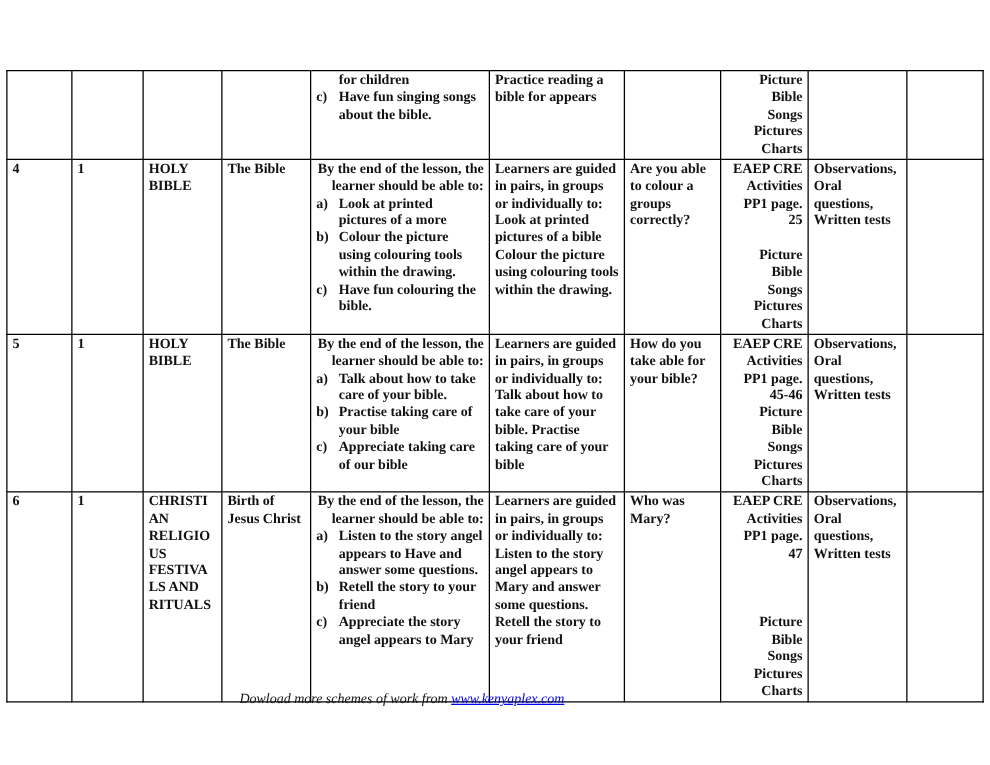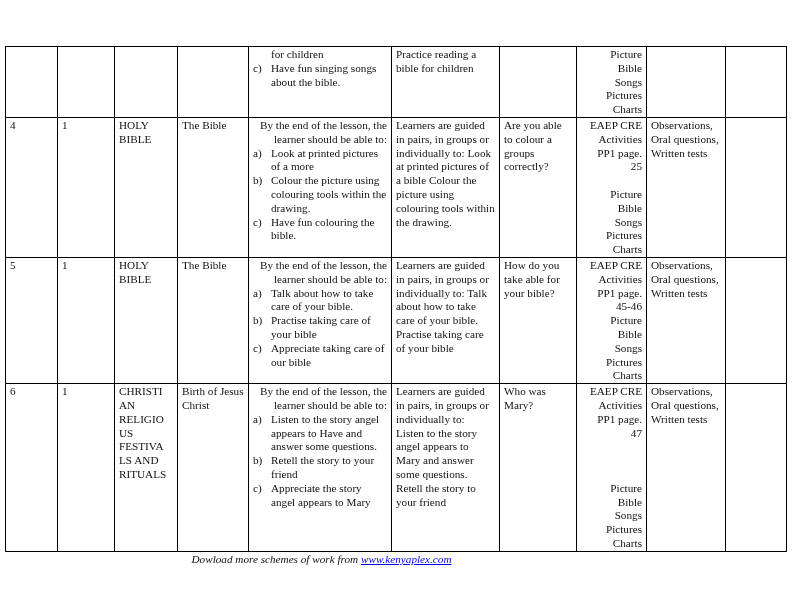--- a/index.html
+++ b/index.html
@@ -1,22 +1,22 @@
 <!DOCTYPE html>
 <html><head>
   <meta charset="utf-8">
   <style>
     html, body { margin: 0; padding: 0; background: #ffffff; }
     body { width: 792px; height: 612px; position: relative; overflow: hidden;
            font-family: "Liberation Serif", serif; color: #111; }
     table.scheme {
-      position: absolute; left: 5px; top: 46px;
+      position: absolute; left: 5px; top: 56px;
       border-collapse: collapse; table-layout: fixed;
       width: 781px;
-      font-size: 11.2px; line-height: 13.8px;
+      font-size: 11.2px; line-height: 13.8px; font-weight: bold;
     }
     table.scheme td {
       border: 1px solid #000; vertical-align: top;
       padding: 1px 4px 0 4px; overflow: hidden;
     }
     .r0 { height: 68px; }
     .r1 { height: 137px; }
     .r2 { height: 124px; }
     .r3 { height: 152px; }
     ol.lst { list-style: none; margin: 0; padding: 0; }
@@ -52,21 +52,21 @@
       <td></td>
       <td></td>
       <td></td>
       <td></td>
       <td>
         <ol class="lst">
           <li><span class="mk"></span><span>for children</span></li>
           <li><span class="mk">c)</span><span>Have fun singing songs about the bible.</span></li>
         </ol>
       </td>
-      <td>Practice reading a bible for children</td>
+      <td>Practice reading a bible for appears</td>
       <td></td>
       <td>
         <span class="line">Picture</span>
         <span class="line">Bible</span>
         <span class="line">Songs</span>
         <span class="line">Pictures</span>
         <span class="line">Charts</span>
       </td>
       <td></td>
       <td></td>

